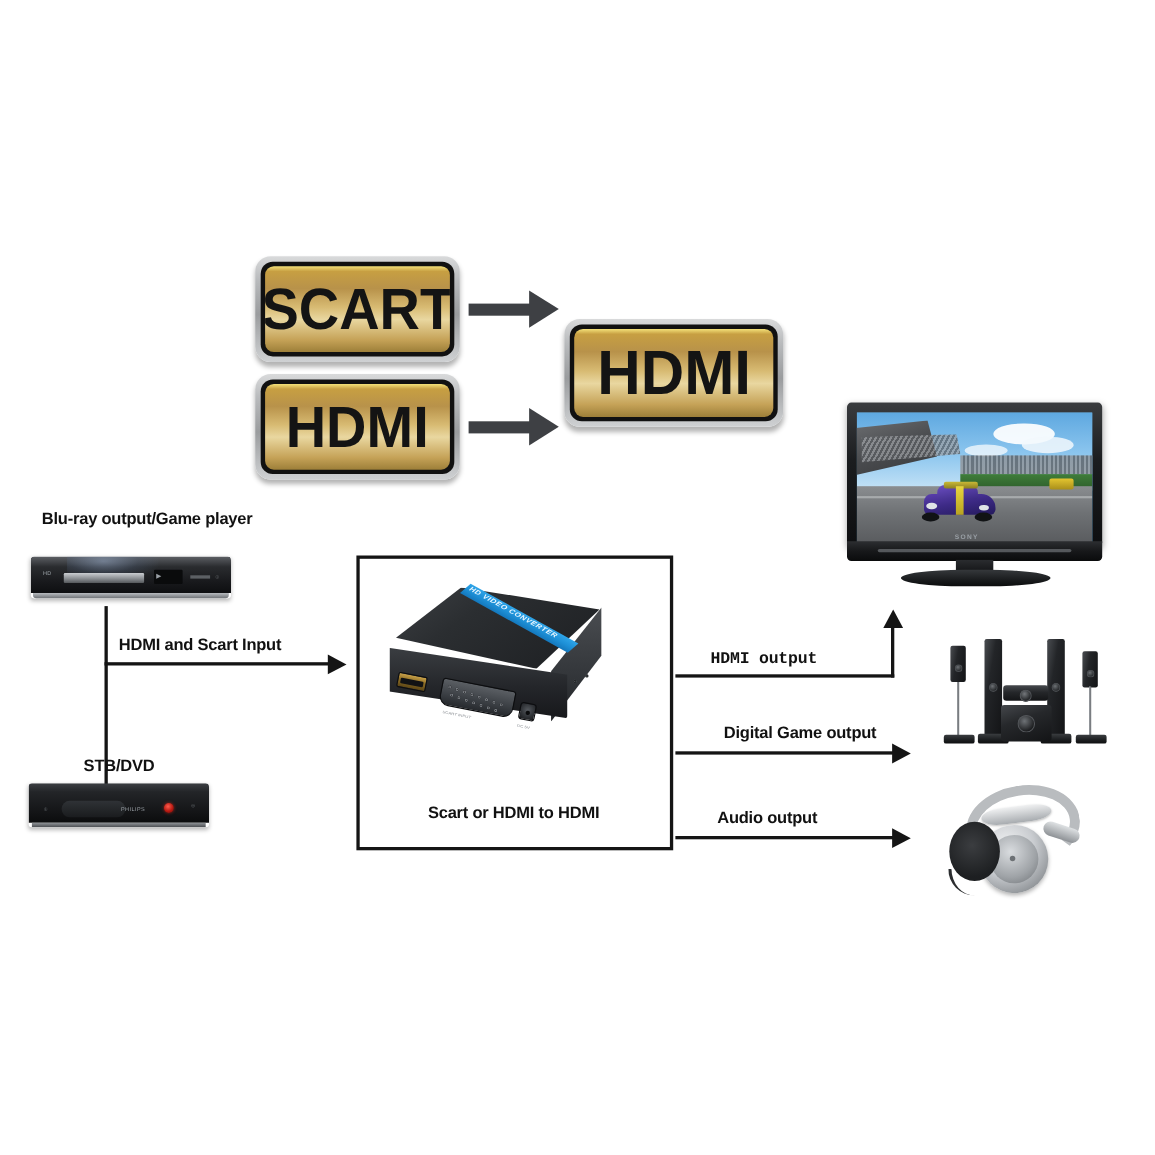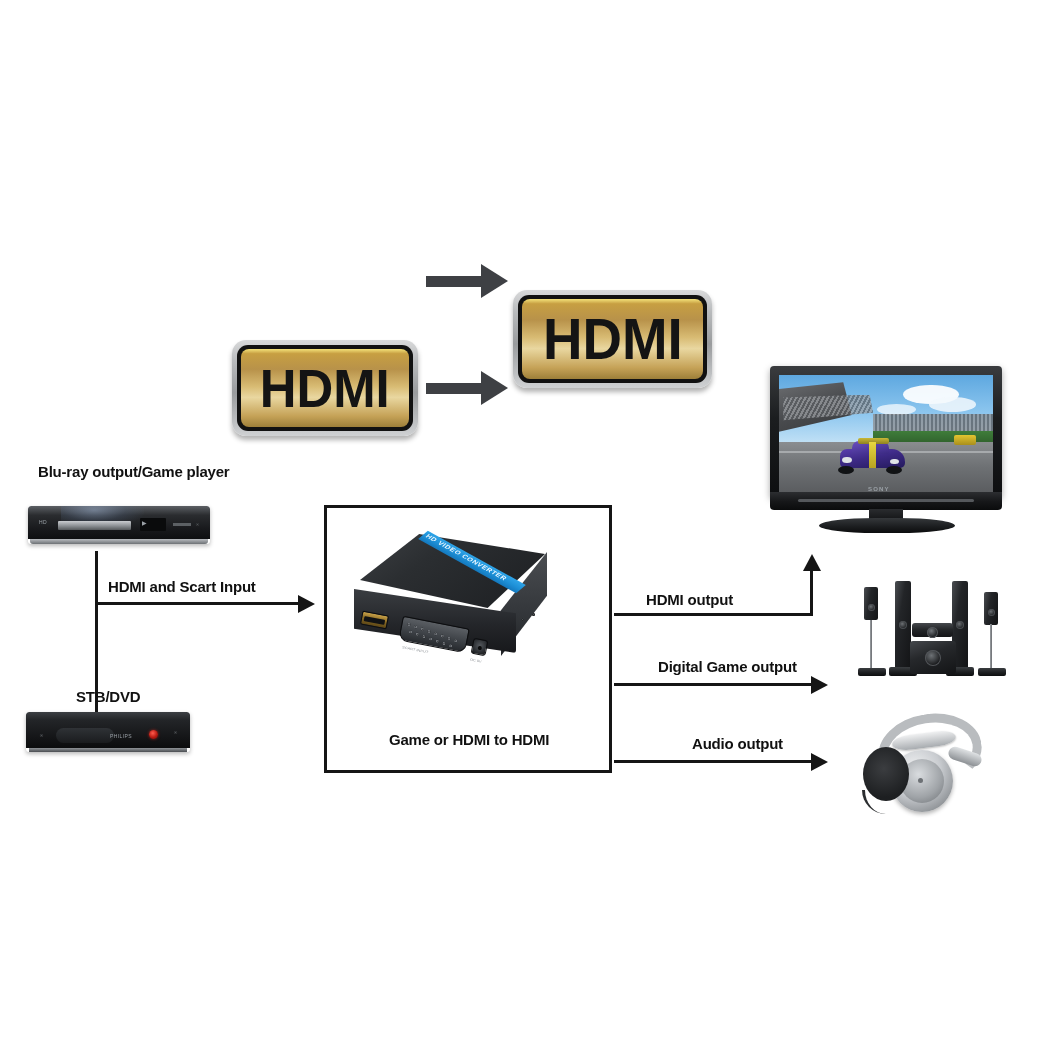--- a/index.html
+++ b/index.html
@@ -374,20 +374,27 @@
     font-size:5px; color:#9aa0a6;
     font-family:"Liberation Sans",sans-serif;
     letter-spacing:0.4px; white-space:nowrap;
   }
 </style>
 </head>
 <body>
 
 <div id="stage">
 
+  <div class="badge" style="left:232px; top:233px; width:186px; height:96px;">
+    <div class="ring">
+      <div class="face">
+        <span style="font-size:53px;">SCART</span>
+      </div>
+    </div>
+  </div>
 
   <div class="badge" style="left:232px; top:340px; width:186px; height:96px;">
     <div class="ring">
       <div class="face">
         <span style="font-size:53px;">HDMI</span>
       </div>
     </div>
   </div>
 
   <div class="badge" style="left:513px; top:290px; width:199px; height:98px;">
@@ -476,32 +483,32 @@
 
     <div class="port-dc" style="left:130px; top:105px; width:13px; height:14px; transform: rotate(11deg);"></div>
 
     <div class="led" style="left:179px; top:84px;"></div>
     <div class="led" style="left:190px; top:79px;"></div>
 
     <div class="dev-micro" style="left:60px; top:113px; transform: rotate(11deg) scaleY(0.8);">SCART INPUT</div>
     <div class="dev-micro" style="left:128px; top:124px; transform: rotate(11deg) scaleY(0.8);">DC 5V</div>
   </div>
 
-  <div class="lbl" style="left:389px; top:731px; font-size:15px;">Game or HDMI to HDMI</div>
-
-  <div class="lbl" style="left:646px; top:591px; font-size:15px;">HDMI output</div>
+  <div class="lbl" style="left:389px; top:731px; font-size:15px;">Scart or HDMI to HDMI</div>
+
+  <div class="lbl" style="left:646px; top:591px; font-size:15px;font-family:Liberation Mono, monospace;">HDMI output</div>
   <div class="ln-h" style="left:614px; top:613px; width:199px;"></div>
   <div class="ln-v" style="left:810px; top:570px; height:46px;"></div>
   <div class="ar-u" style="left:803px; top:554px;"></div>
 
   <div class="lbl" style="left:658px; top:658px; font-size:15px;">Digital Game output</div>
   <div class="ln-h" style="left:614px; top:683px; width:199px;"></div>
   <div class="ar-r" style="left:811px; top:676px;"></div>
 
-  <div class="lbl" style="left:692px; top:735px; font-size:15px;">Audio output</div>
+  <div class="lbl" style="left:652px; top:735px; font-size:15px;">Audio output</div>
   <div class="ln-h" style="left:614px; top:760px; width:199px;"></div>
   <div class="ar-r" style="left:811px; top:753px;"></div>
 
   <div class="tv-bezel" style="left:770px; top:366px; width:232px; height:131px;">
     <div class="tv-screen">
 
       <div class="abs" style="left:0;top:0;right:0;height:58%;
                   background:linear-gradient(180deg,#5ea8e0 0%,#8ec7ef 55%,#c6e3f6 100%);"></div>
 
       <div class="abs" style="left:58%;top:8%;width:26%;height:16%;background:#ffffff;

